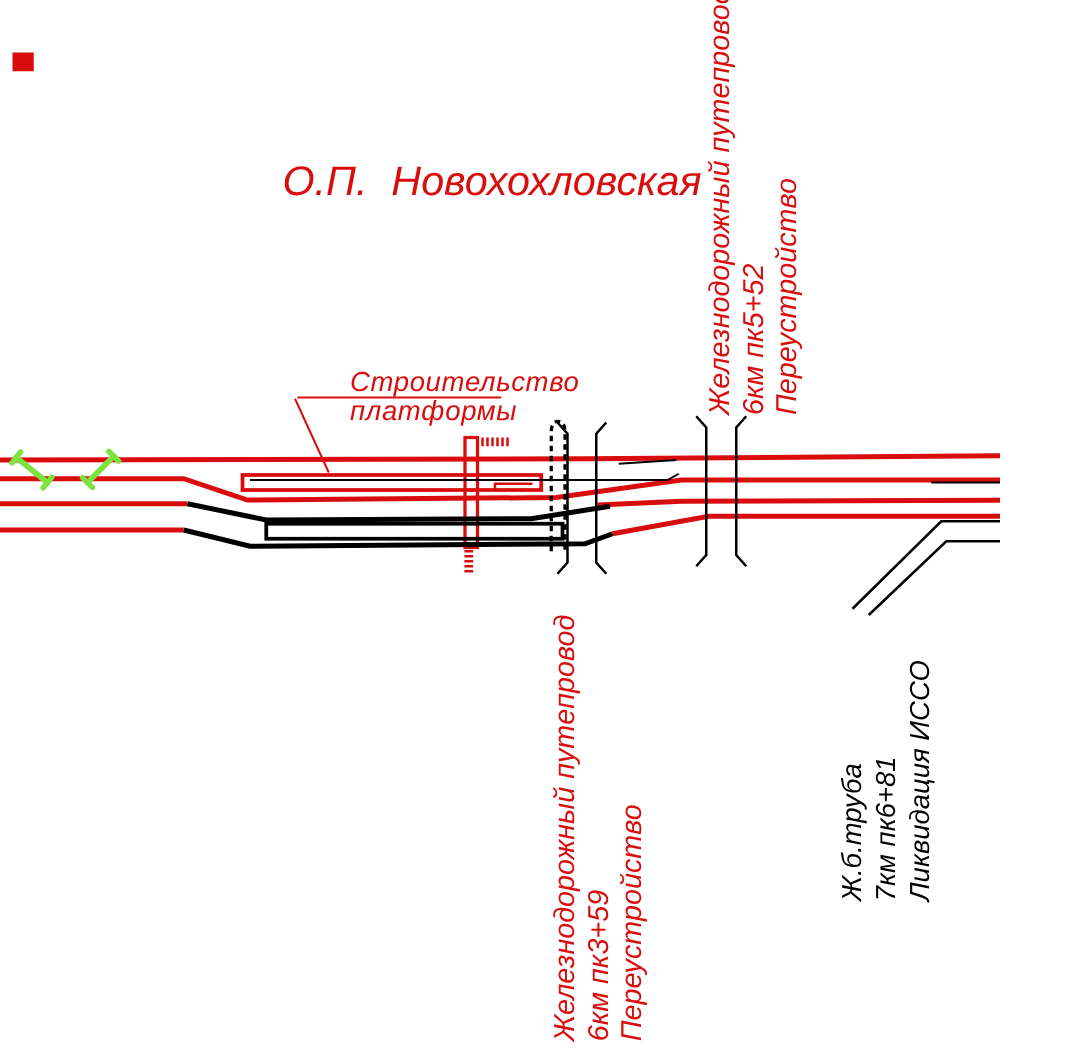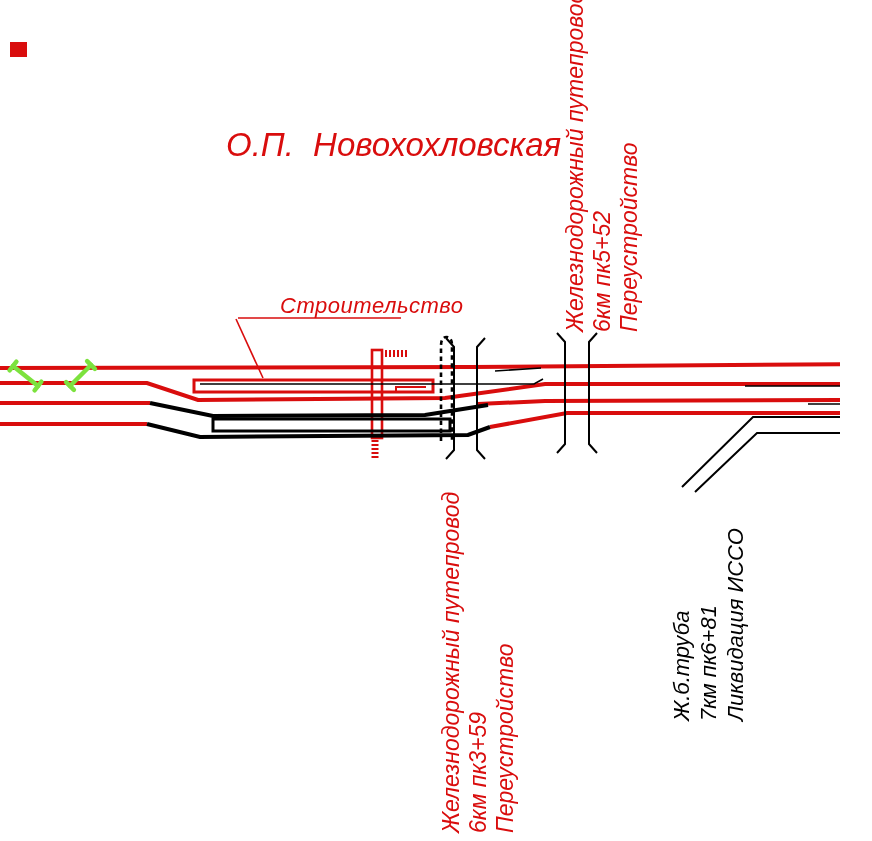--- a/index.html
+++ b/index.html
@@ -7,21 +7,20 @@
     --red:#d90d0d;
     --black:#000000;
     --green:#7ce23e;
   }
   #stage{
     position:relative;
     width:800px;height:841px;
     background:#fff;
     overflow:hidden;
     font-family:"Liberation Sans",sans-serif;
-    padding-left:40px;
   }
   #linework{position:absolute;left:0;top:0;}
   .lbl{position:absolute;white-space:nowrap;font-style:italic;}
   .red-text{color:var(--red);}
   .black-text{color:var(--black);}
   #station-title{
     left:226px;top:126px;
     font-size:33px;letter-spacing:0px;word-spacing:10px;
   }
   #platform-label{
@@ -114,20 +113,21 @@
         <line x1="66.1" y1="382.1" x2="73.9" y2="389.9"></line>
         <line x1="87.1" y1="361.1" x2="94.9" y2="368.9"></line>
       </g>
     </g>
   </svg>
 
   <div id="station-title" class="lbl red-text">О.П. Новохохловская</div>
 
   <div id="platform-label" class="lbl red-text">
     <div>Строительство</div>
+    <div>платформы</div>
   </div>
 
   <div id="overpass-top-label" class="lbl vlabel red-text">
     <div>Железнодорожный путепровод</div>
     <div>6км пк5+52</div>
     <div>Переустройство</div>
   </div>
 
   <div id="overpass-bottom-label" class="lbl vlabel red-text">
     <div>Железнодорожный путепровод</div>

